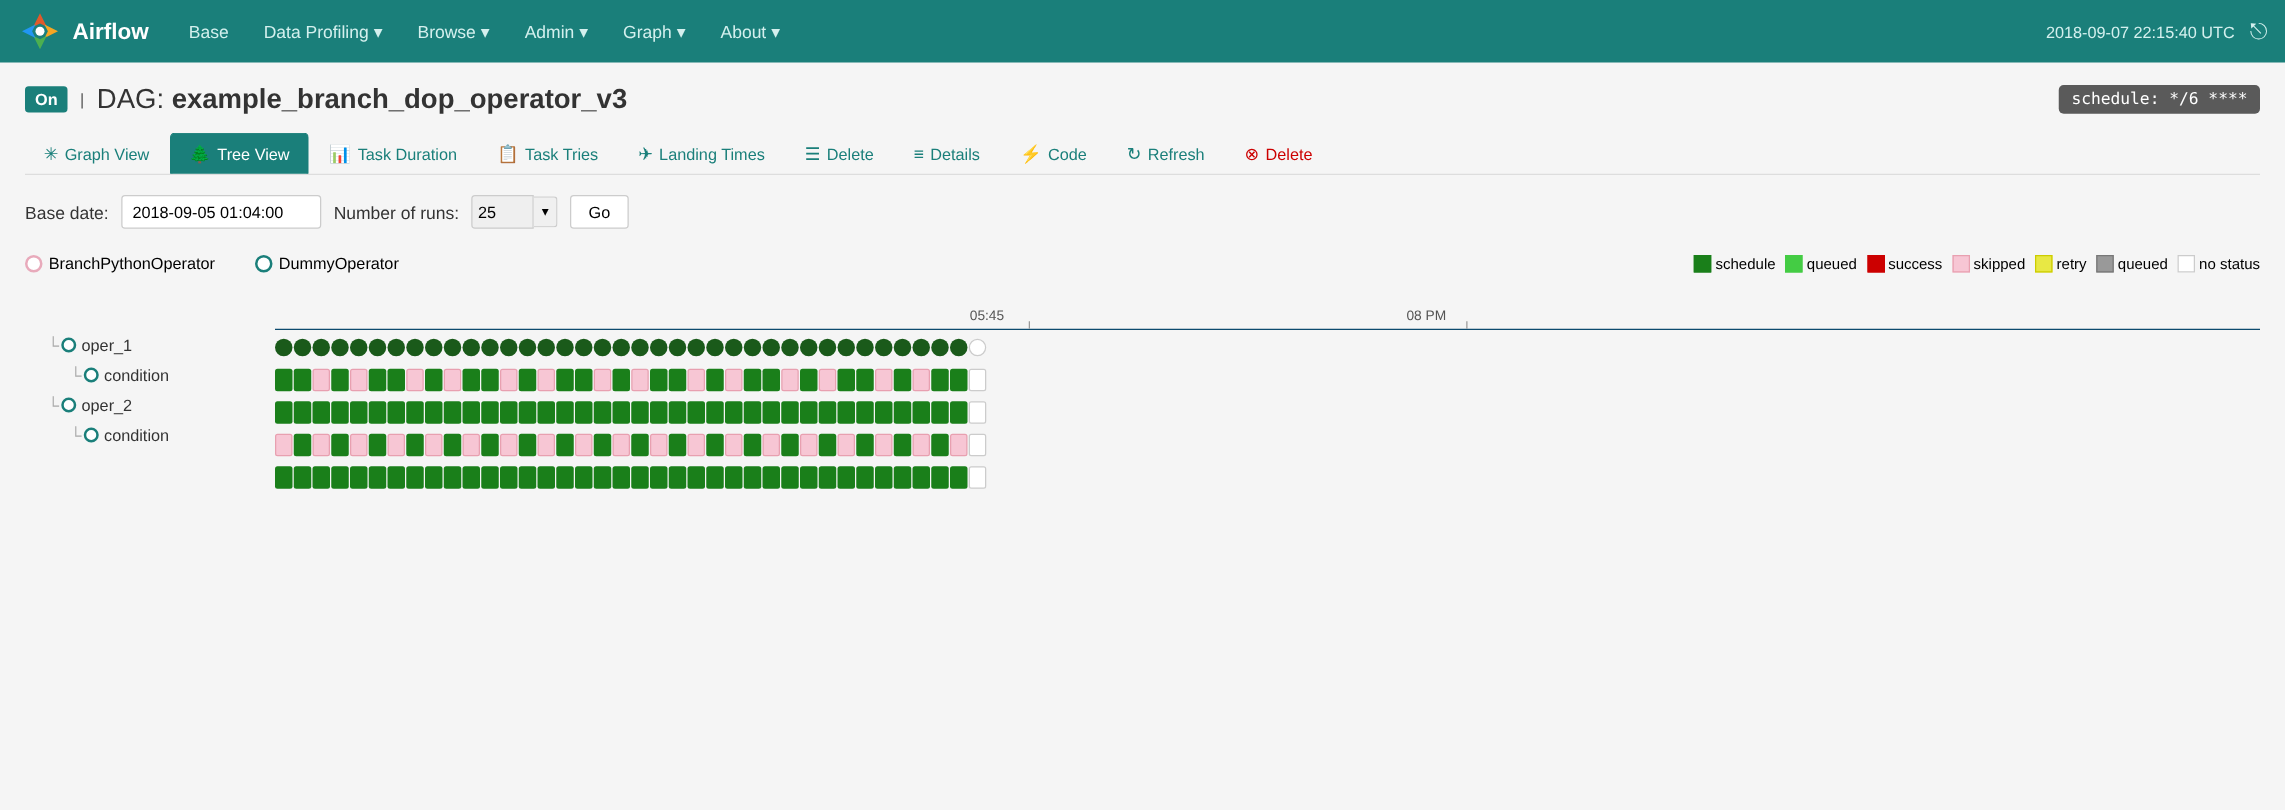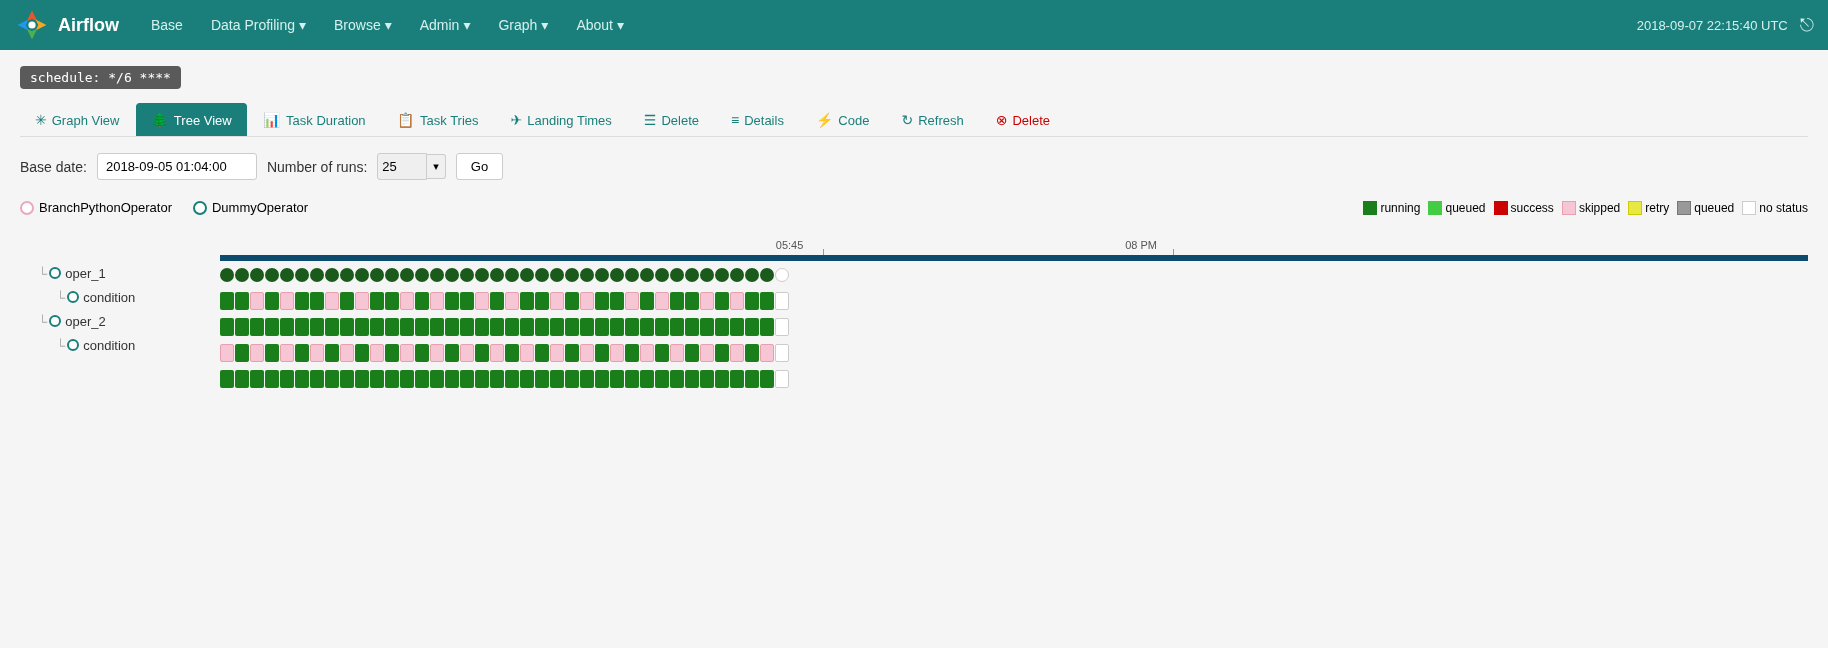--- a/index.html
+++ b/index.html
@@ -172,21 +172,21 @@
     
     .legend-row {
       display: flex;
       align-items: center;
       justify-content: space-between;
       margin-bottom: 16px;
     }
     .operator-legends {
       display: flex;
       align-items: center;
-      gap: 21px;
+      gap: 32px;
     }
     .operator-legend {
       display: flex;
       align-items: center;
       gap: 5px;
       font-size: 13px;
     }
     .status-legends {
       display: flex;
       align-items: center;
@@ -286,20 +286,27 @@
   </div>
   <div class="nav-right">
     <span>2018-09-07 22:15:40 UTC</span>
     <span class="logout-btn">⎋</span>
   </div>
 </nav>
 
 <div class="main-content">
 
   <div class="dag-header">
+    <div class="dag-title-row">
+      <span class="on-badge">On</span>
+      <span style="font-size:13px; color:#555;">|</span>
+      <h1 class="dag-title">
+        <span>DAG:</span>&nbsp;<strong>example_branch_dop_operator_v3</strong>
+      </h1>
+    </div>
     <span class="schedule-badge">schedule: */6 ****</span>
   </div>
 
   <div class="tabs">
     <div class="tab">
       <span class="tab-icon">✳</span>
       <span>Graph View</span>
     </div>
     <div class="tab active">
       <span class="tab-icon">🌲</span>
@@ -361,21 +368,21 @@
         <span>BranchPythonOperator</span>
       </div>
       <div class="operator-legend">
         <div style="width:14px;height:14px;border-radius:50%;border:2px solid #1a7f7a;background:#fff;"></div>
         <span>DummyOperator</span>
       </div>
     </div>
     <div class="status-legends">
       <div class="status-legend">
         <div class="status-box" style="background:#1a7f1a;border-color:#1a7f1a;"></div>
-        <span>running</span>
+        <span>schedule</span>
       </div>
       <div class="status-legend">
         <div class="status-box" style="background:#44cc44;border-color:#44cc44;"></div>
         <span>queued</span>
       </div>
       <div class="status-legend">
         <div class="status-box" style="background:#cc0000;border-color:#cc0000;"></div>
         <span>success</span>
       </div>
       <div class="status-legend">
@@ -424,21 +431,21 @@
 
       <div class="tree-node" style="padding-left:36px;">
         <span style="color:#aaa;margin-right:2px;">└</span>
         <div style="width:12px;height:12px;border-radius:50%;border:2px solid #1a7f7a;background:#fff;margin-right:4px;"></div>
         <span>condition</span>
       </div>
     </div>
 
     <div class="dag-bars-area">
 
-      <div style="position:relative;height:30px;border-bottom:6px solid #0c4a6e;margin-bottom:2px;">
+      <div style="position:relative;height:30px;border-bottom:1px solid #0c4a6e;margin-bottom:2px;">
         <span style="position:absolute;left:35%;bottom:4px;font-size:11px;color:#555;">05:45</span>
         <span style="position:absolute;left:57%;bottom:4px;font-size:11px;color:#555;">08 PM</span>
         <div style="position:absolute;left:38%;bottom:0;width:1px;height:6px;background:#999;"></div>
         <div style="position:absolute;left:60%;bottom:0;width:1px;height:6px;background:#999;"></div>
       </div>
 
       <div class="circles-row" id="dag-row">
           <div style="width: 14px; height: 14px; border-radius: 50%; background: rgb(26, 90, 26); flex-shrink: 0;"></div>
           <div style="width: 14px; height: 14px; border-radius: 50%; background: rgb(26, 90, 26); flex-shrink: 0;"></div>
           <div style="width: 14px; height: 14px; border-radius: 50%; background: rgb(26, 90, 26); flex-shrink: 0;"></div>

